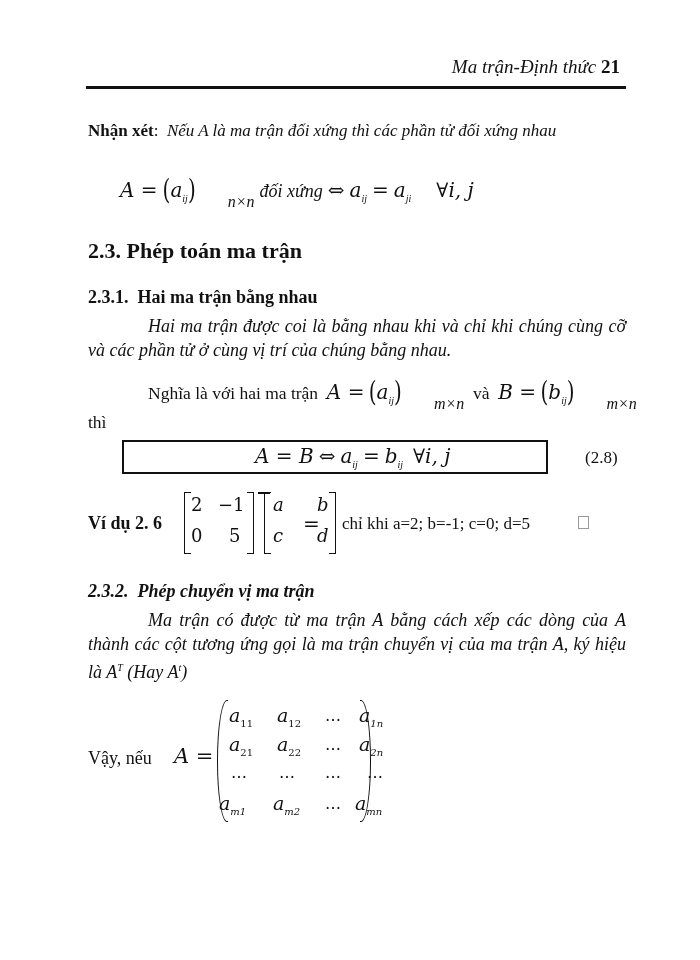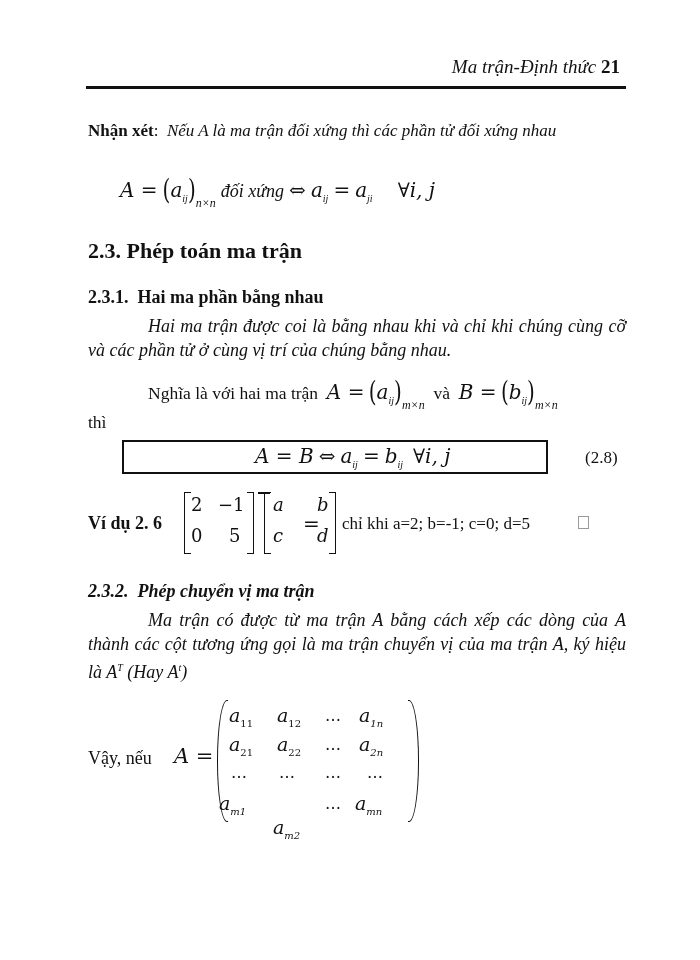--- a/index.html
+++ b/index.html
@@ -7,21 +7,21 @@
     width: 700px; height: 960px; position: relative; overflow: hidden;
     font-family: "Liberation Serif", "DejaVu Serif", serif;
     color: #111111;
   }
   .abs { position: absolute; }
   .it { font-style: italic; }
   .b { font-weight: bold; }
   .math { font-family: "DejaVu Serif", "Liberation Serif", serif; font-style: italic; }
   .mathr { font-family: "DejaVu Serif", "Liberation Serif", serif; font-style: normal; }
   .sub { font-size: 10px; vertical-align: -5px; font-style: italic; }
-  .subsm { font-size: 12px; vertical-align: -10px; font-style: italic; }
+  .subsm { font-size: 16px; vertical-align: -10px; font-style: italic; margin-left: 32px; }
   .paren { font-family: "DejaVu Serif", serif; font-style: normal; font-weight: 200; display: inline-block; transform: scaleY(1.35); }
 
   
   #header-title { right: 80px; top: 56px; font-size: 19px; font-style: italic; }
   #header-title .pn { font-style: normal; font-weight: bold; }
   #header-rule { left: 86px; width: 540px; top: 86px; height: 3px; background: #111; }
   #remark { left: 88px; top: 116px; width: 540px; font-size: 17px; line-height: 29px; }
 
   #eq-sym { left: 120px; top: 178px; font-size: 20px; }
 
@@ -47,21 +47,21 @@
   #ex-text { left: 342px; top: 514px; font-size: 17px; white-space: nowrap; }
   #ex-end { left: 578px; top: 516px; width: 11px; height: 13px; border: 1px solid #9a9a9a; box-sizing: border-box; }
 
   #h-232 { left: 88px; top: 581px; font-size: 18px; font-weight: bold; font-style: italic; }
   #p-232 { left: 88px; top: 608px; width: 538px; text-align: justify; text-align-last: left; font-size: 18px; line-height: 24px; font-style: italic; }
   #p-232 .indent { display: inline-block; width: 60px; }
   sup.s { font-size: 10px; vertical-align: 7px; }
 
   #vay-label { left: 88px; top: 748px; font-size: 18px; }
   #vay-A { left: 174px; top: 744px; font-size: 21px; }
-  #pmat { left: 217px; top: 700px; width: 202px; height: 122px; }
+  #pmat { left: 217px; top: 700px; width: 154px; height: 122px; }
   #pmat .lp, #pmat .rp {
     position: absolute; top: 0; bottom: 0; width: 10px; border: 1.5px solid #111;
   }
   #pmat .lp { left: 0; border-right: none; border-radius: 10px 0 0 10px / 60px 0 0 60px; }
   #pmat .rp { right: 0; border-left: none; border-radius: 0 10px 10px 0 / 0 60px 60px 0; }
   .mcell { position: absolute; font-size: 19px; font-family: "DejaVu Serif", serif; font-style: italic; }
   .mcell .sub2 { font-size: 10px; vertical-align: -5px; font-style: normal; }
   .mcell .sub2i { font-size: 10px; vertical-align: -5px; font-style: italic; }
   .dots { font-style: normal; font-size: 16px; }
 </style>
@@ -85,21 +85,21 @@
   <span class="it" style="font-family:'Liberation Serif',serif;font-size:18px">đối xứng</span>
   <span class="mathr">⇔</span>
   <span class="math">a</span><span class="sub">ij</span>
   <span class="mathr">=</span>
   <span class="math">a</span><span class="sub">ji</span>
   &nbsp;&nbsp;&nbsp;&nbsp;<span class="math">∀i, j</span>
 </div>
 
 <div id="h-23" class="abs">2.3. Phép toán ma trận</div>
 
-<div id="h-231" class="abs" style="white-space:pre">2.3.1.  Hai ma phần bằng nhau</div>
+<div id="h-231" class="abs" style="white-space:pre">2.3.1.  Hai ma trận bằng nhau</div>
 <div id="p-231" class="abs">
   <span class="indent"></span><span>Hai ma trận được coi là bằng nhau khi và chỉ khi chúng cùng cỡ và các phần tử ở cùng vị trí của chúng bằng nhau.</span>
 </div>
 
 <div id="p-nghia" class="abs">
   <span>Nghĩa là với hai ma trận</span>&nbsp;
   <span class="math" style="font-size:20px">A =</span>
   <span class="paren" style="font-size:20px">(</span><span class="math" style="font-size:20px">a</span><span class="sub">ij</span><span class="paren" style="font-size:20px">)</span><span class="subsm">m×n</span>
   &nbsp;<span>và</span>&nbsp;
   <span class="math" style="font-size:20px">B =</span>
@@ -158,16 +158,16 @@
   <span class="mcell" style="left:60px; top:33px;"><span>a</span><span class="sub2">22</span></span>
   <span class="mcell dots" style="left:108px; top:35px;"><span>…</span></span>
   <span class="mcell" style="left:142px; top:33px;"><span>a</span><span class="sub2i">2n</span></span>
 
   <span class="mcell dots" style="left:14px; top:63px;"><span>…</span></span>
   <span class="mcell dots" style="left:62px; top:63px;"><span>…</span></span>
   <span class="mcell dots" style="left:108px; top:63px;"><span>…</span></span>
   <span class="mcell dots" style="left:150px; top:63px;"><span>…</span></span>
 
   <span class="mcell" style="left:2px; top:92px;"><span>a</span><span class="sub2i">m1</span></span>
-  <span class="mcell" style="left:56px; top:92px;margin-top:24px;"><span>a</span><span class="sub2i">m2</span></span>
+  <span class="mcell" style="left:56px; top:92px;"><span>a</span><span class="sub2i">m2</span></span>
   <span class="mcell dots" style="left:108px; top:94px;"><span>…</span></span>
   <span class="mcell" style="left:138px; top:92px;"><span>a</span><span class="sub2i">mn</span></span>
 </div>
 
 </body></html>

